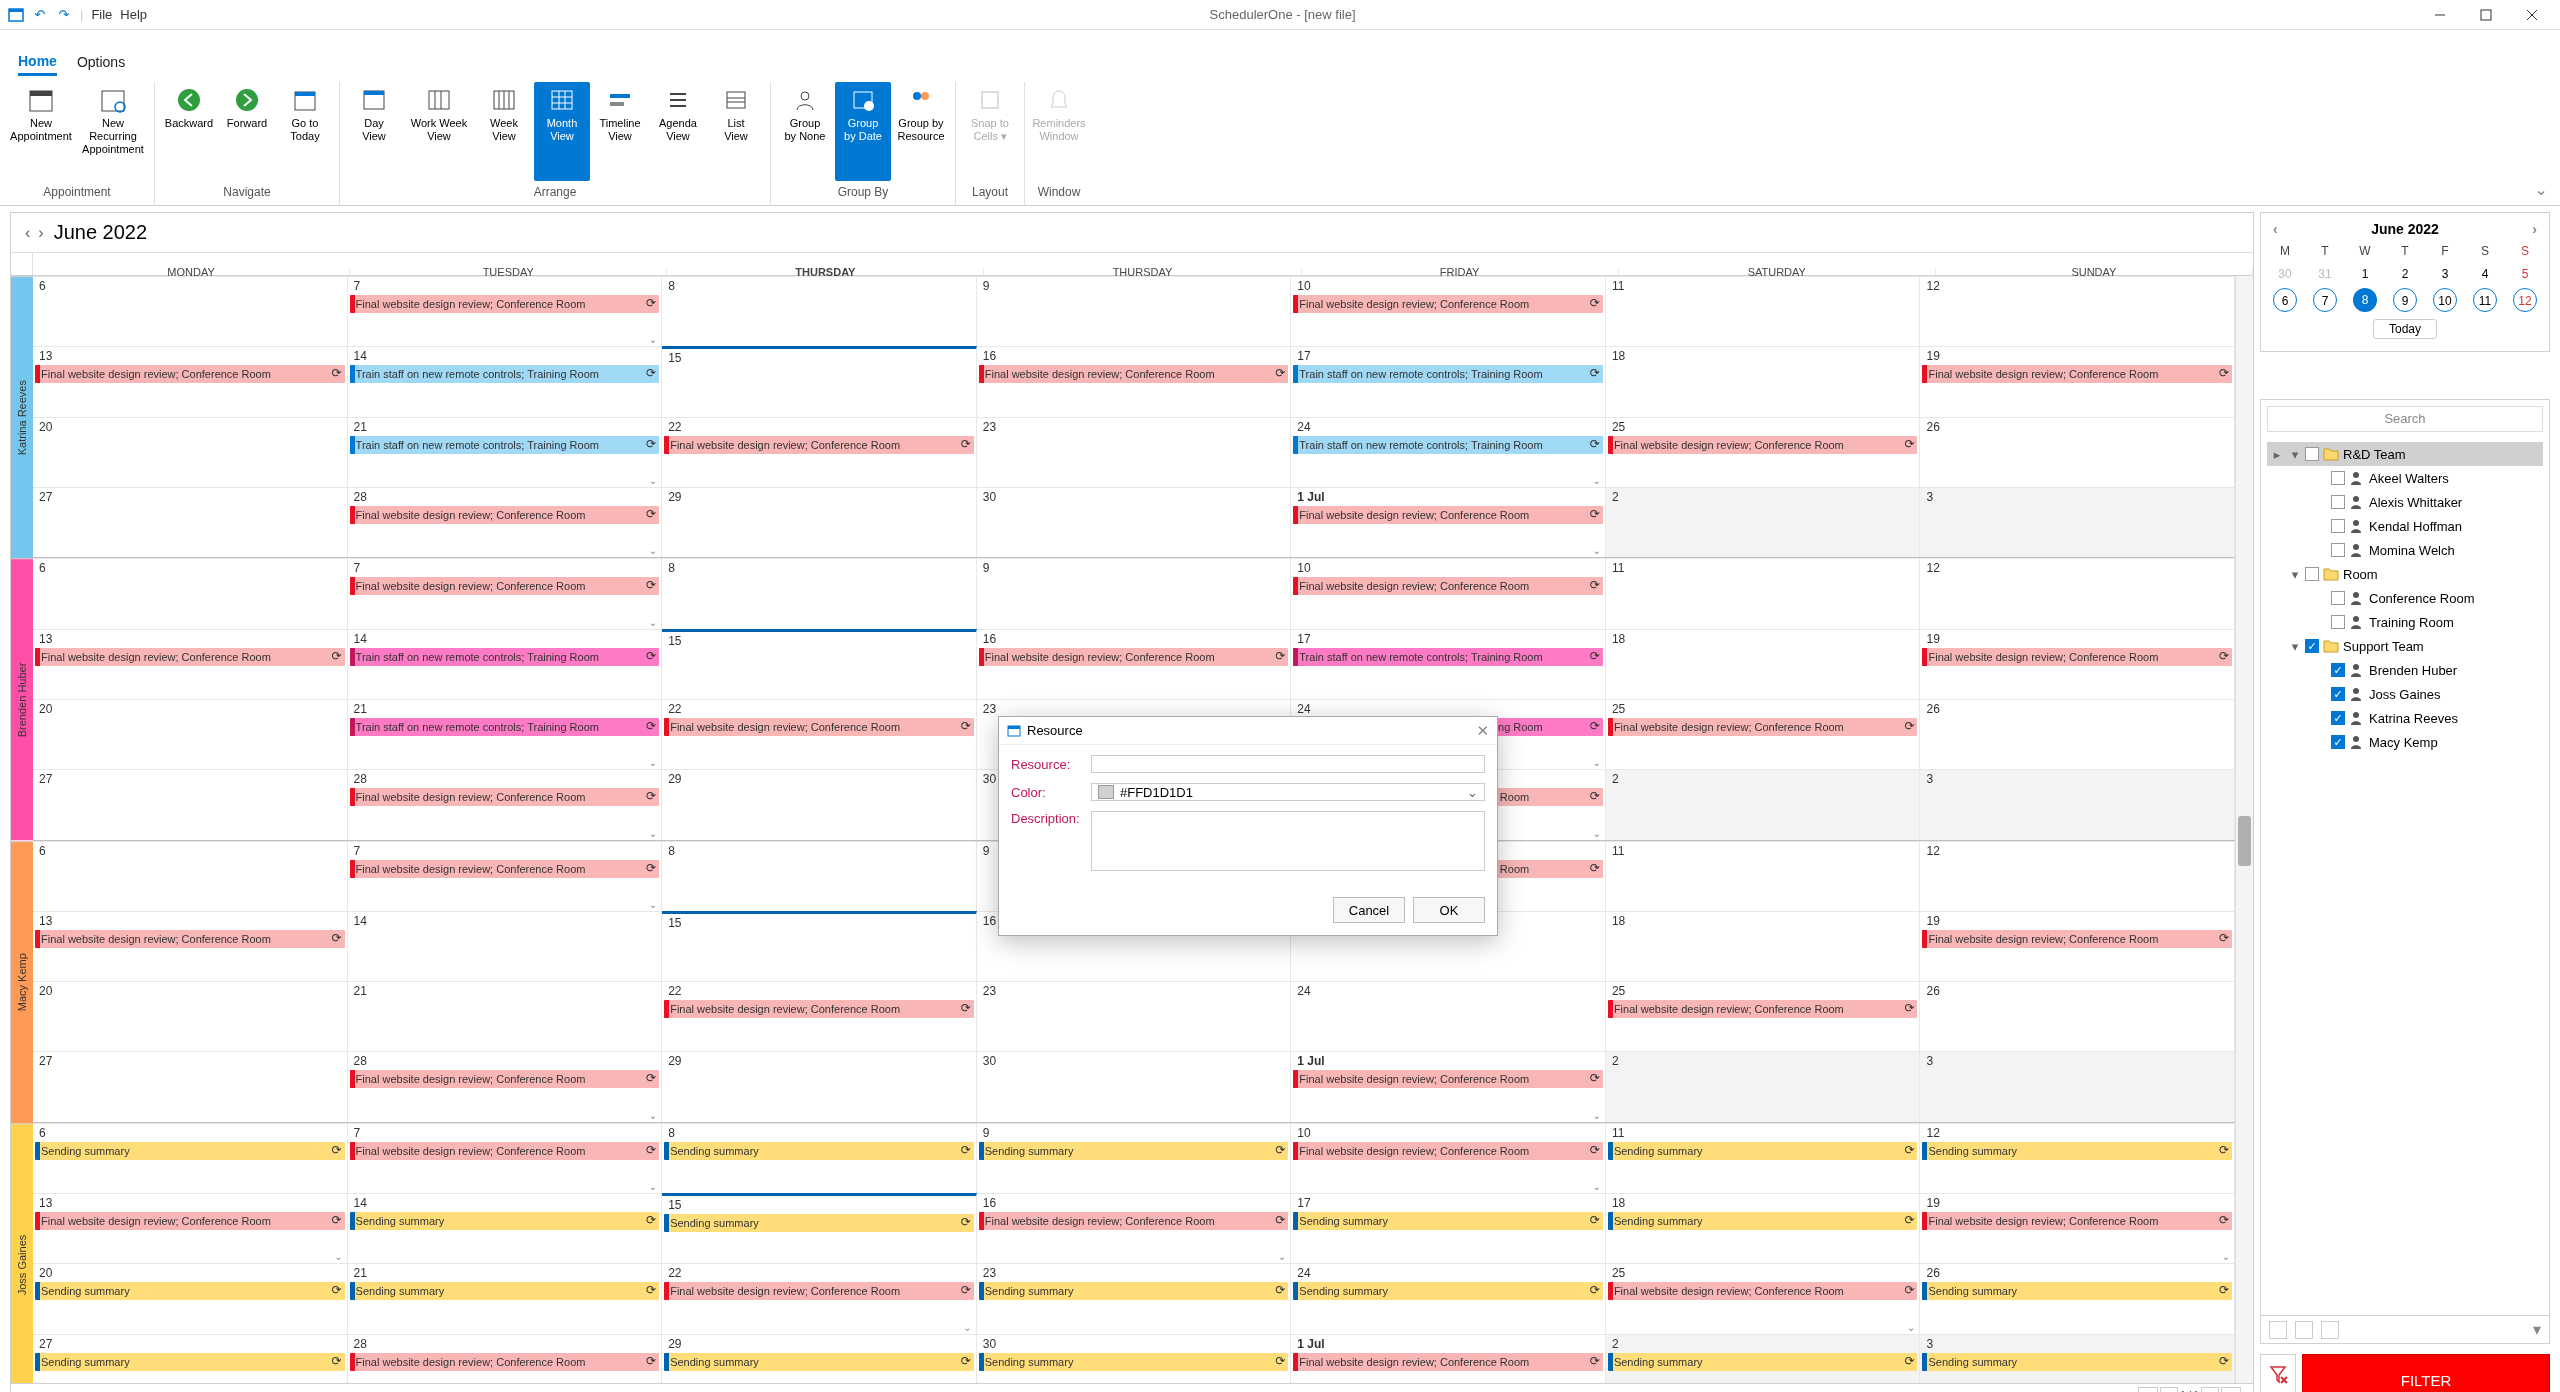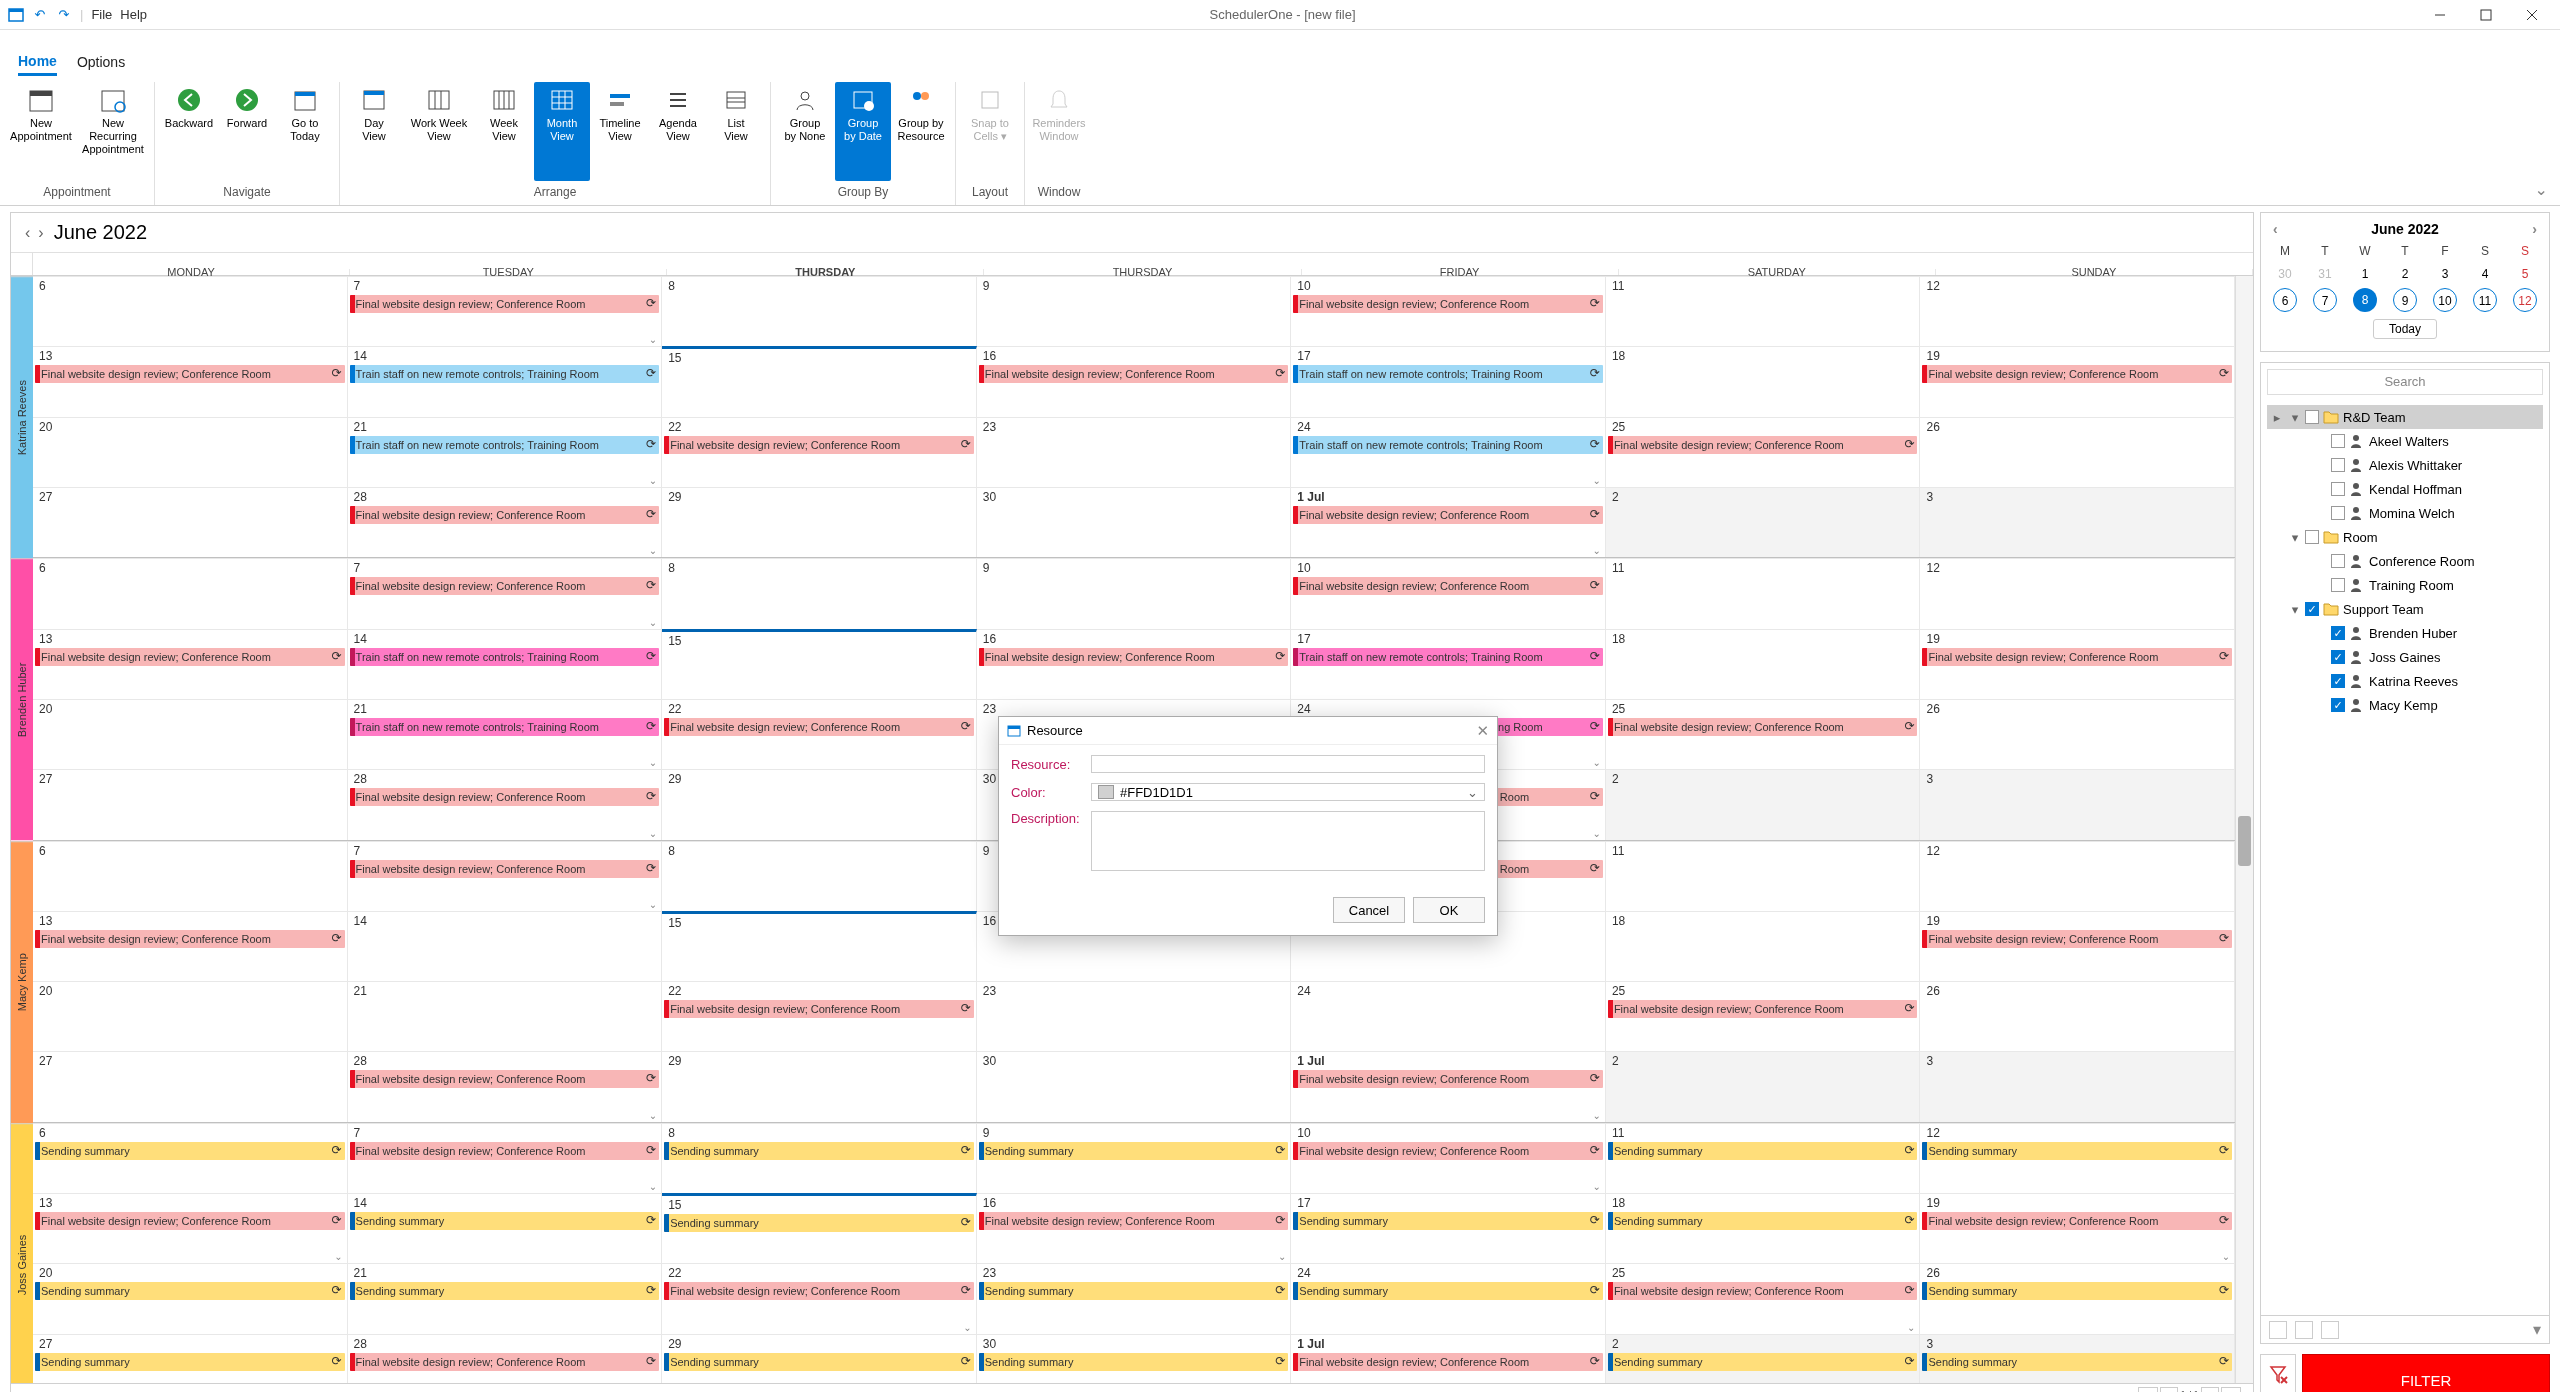--- a/index.html
+++ b/index.html
@@ -75,21 +75,21 @@
 .mini-cal table { width:100%; border-collapse:collapse; font-size:12px; text-align:center; }
 .mini-cal th { font-weight:400; color:#444; padding:3px 0; }
 .mini-cal td { padding:0; height:26px; }
 .mday { width:24px; height:24px; line-height:24px; margin:0 auto; border-radius:50%; display:block; cursor:pointer; }
 .mday.other { color:#bbb; }
 .mday.sun { color:#d13438; }
 .mday.ring { border:1px solid #0078d4; }
 .mday.sel  { background:#0078d4; color:#fff; }
 .today-pill { display:block; margin:6px auto 0; width:64px; font-size:12px; background:#fff; border:1px solid #ccc; border-radius:3px; text-align:center; padding:2px 0; cursor:pointer; }
 
-.tree-panel { flex:1; border:1px solid #d0d0d0; display:flex; flex-direction:column; }
+.tree-panel { flex:1; border:1px solid #d0d0d0; display:flex; flex-direction:column;margin-top:37px; }
 .tree-panel .search { margin:6px; border:1px solid #ddd; height:26px; font-size:13px; color:#888; text-align:center; line-height:24px; }
 .tree { flex:1; padding:4px 6px; font-size:13px; overflow:auto; }
 .tnode { display:flex; align-items:center; gap:4px; height:24px; padding-left:4px; }
 .tnode .exp { width:12px; color:#666; cursor:pointer; text-align:center; }
 .tnode .chk { width:14px; height:14px; border:1px solid #999; display:inline-flex; align-items:center; justify-content:center; font-size:11px; background:#fff; }
 .tnode .chk.on { background:#0078d4; border-color:#0078d4; color:#fff; }
 .tnode .fico { width:16px; height:14px; }
 .tnode.sel { background:#d0d0d0; }
 .indent1 { padding-left:22px; }
 .indent2 { padding-left:48px; }

